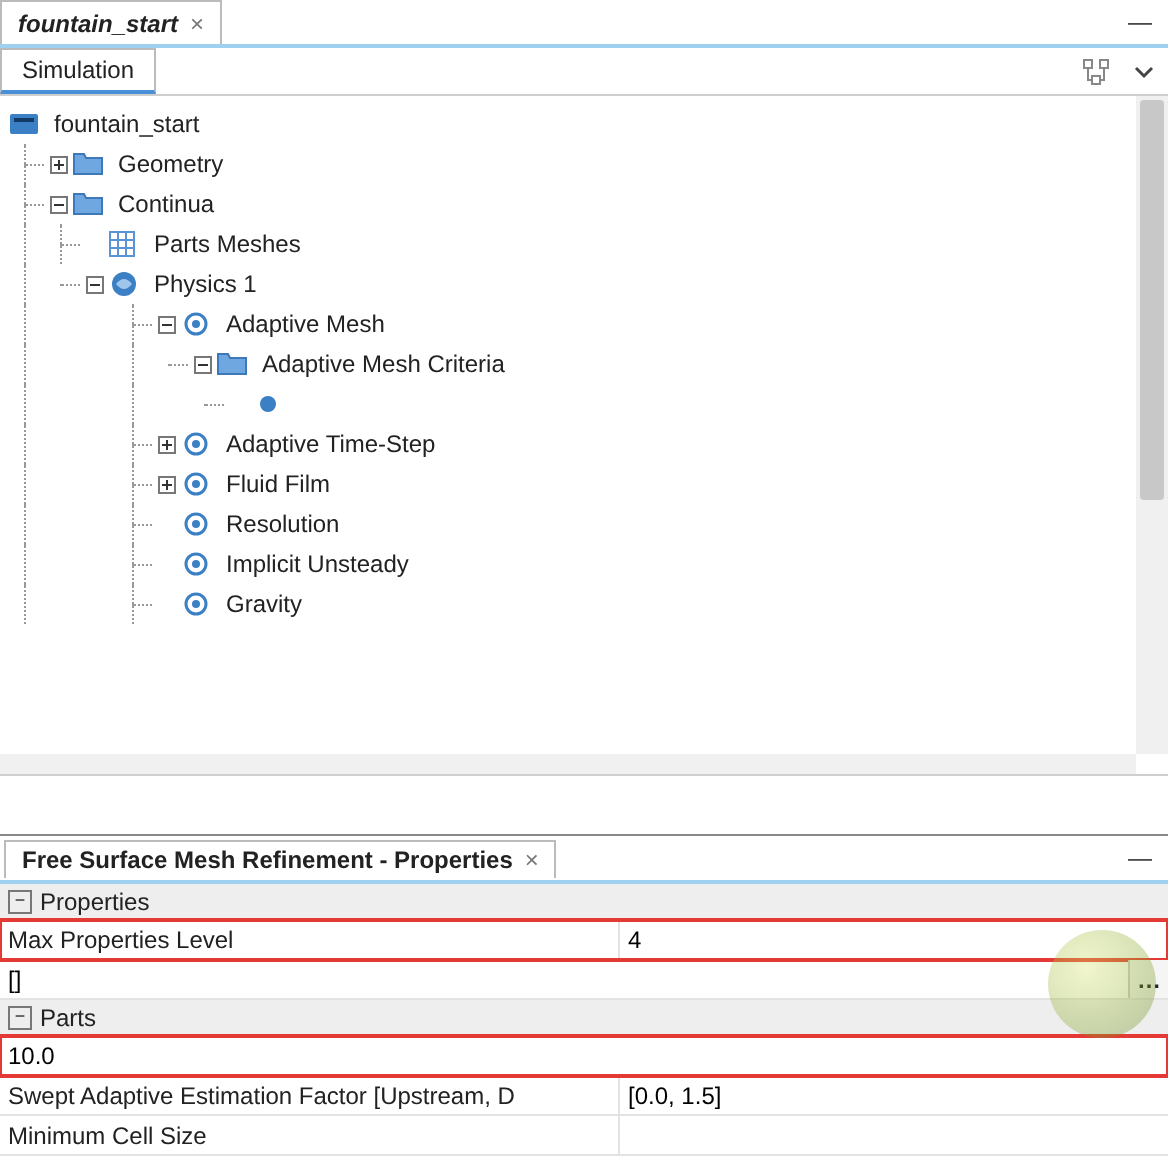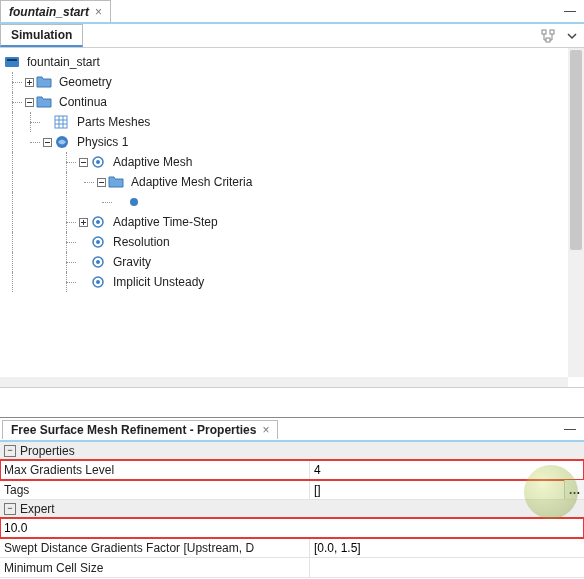--- a/index.html
+++ b/index.html
@@ -18,21 +18,21 @@
   .tab {
     background: #fff; border: 1px solid #bbb; border-bottom: none;
     padding: 2px 8px; display: flex; align-items: center; gap: 6px;
     font-style: italic; font-weight: bold;
   }
   .tab .close { font-style: normal; font-weight: normal; color: #777; cursor: pointer; }
   .tab-bar .spacer { flex: 1; }
   .tab-bar .min-btn { width: 28px; display: flex; align-items: center; justify-content: center; color: #333; cursor: pointer; }
 
   
-  .sec-bar { display: flex; height: 24px; border-bottom: 1px solid #cfcfcf; align-items: stretch; font-weight: bold; }
+  .sec-bar { display: flex; height: 24px; border-bottom: 1px solid #cfcfcf; align-items: stretch; }
   .sec-tab {
     border: 1px solid #bbb; border-bottom: none; padding: 2px 10px;
     display: flex; align-items: center;
   }
   .sec-tab.active { border-bottom: 2px solid #4a90d9; background: #fff; }
   .sec-bar .spacer { flex: 1; }
   .icon-btn { width: 24px; display: flex; align-items: center; justify-content: center; cursor: pointer; color: #888; }
 
   
   .tree-wrap { position: relative; height: 340px; border-bottom: 1px solid #cfcfcf; }
@@ -307,20 +307,44 @@
       </span>
       <span class="icon">
         <svg width="14" height="14">
             <circle cx="7" cy="7" r="5" fill="none" stroke="#3b7fc4" stroke-width="1.5"></circle>
             <circle cx="7" cy="7" r="2" fill="#3b7fc4"></circle>
           </svg>
       </span>
       <span class="label">Adaptive Time-Step</span>
     </div>
 
+    <div class="tree-row">
+      <span class="indent">
+          <span class="dotted-v" style="left:8px"></span>
+        </span>
+      <span class="indent"></span>
+        <span class="indent"></span>
+      <span class="indent">
+          <span class="dotted-v" style="left:8px"></span>
+          <span class="dotted-h" style="left:8px"></span>
+        </span>
+      <span class="expander">
+        <svg width="9" height="9">
+            <rect x="0.5" y="0.5" width="8" height="8" fill="#fff" stroke="#777"></rect>
+            <path d="M2 4.5 H7 M4.5 2 V7" stroke="#333"></path>
+          </svg>
+      </span>
+      <span class="icon">
+        <svg width="14" height="14">
+            <circle cx="7" cy="7" r="5" fill="none" stroke="#3b7fc4" stroke-width="1.5"></circle>
+            <circle cx="7" cy="7" r="2" fill="#3b7fc4"></circle>
+          </svg>
+      </span>
+      <span class="label">Fluid Film</span>
+    </div>
 
     <div class="tree-row">
       <span class="indent">
           <span class="dotted-v" style="left:8px"></span>
         </span>
       <span class="indent"></span>
         <span class="indent"></span>
       <span class="indent">
           <span class="dotted-v" style="left:8px"></span>
           <span class="dotted-h" style="left:8px"></span>
@@ -345,41 +369,41 @@
           <span class="dotted-v" style="left:8px"></span>
           <span class="dotted-h" style="left:8px"></span>
         </span>
       <span class="expander" style="visibility:hidden"></span>
       <span class="icon">
         <svg width="14" height="14">
             <circle cx="7" cy="7" r="5" fill="none" stroke="#3b7fc4" stroke-width="1.5"></circle>
             <circle cx="7" cy="7" r="2" fill="#3b7fc4"></circle>
           </svg>
       </span>
+      <span class="label">Implicit Unsteady</span>
+    </div>
+
+    <div class="tree-row">
+      <span class="indent">
+          <span class="dotted-v" style="left:8px"></span>
+        </span>
+      <span class="indent"></span>
+        <span class="indent"></span>
+      <span class="indent">
+          <span class="dotted-v" style="left:8px"></span>
+          <span class="dotted-h" style="left:8px"></span>
+        </span>
+      <span class="expander" style="visibility:hidden"></span>
+      <span class="icon">
+        <svg width="14" height="14">
+            <circle cx="7" cy="7" r="5" fill="none" stroke="#3b7fc4" stroke-width="1.5"></circle>
+            <circle cx="7" cy="7" r="2" fill="#3b7fc4"></circle>
+          </svg>
+      </span>
       <span class="label">Gravity</span>
-    </div>
-
-    <div class="tree-row">
-      <span class="indent">
-          <span class="dotted-v" style="left:8px"></span>
-        </span>
-      <span class="indent"></span>
-        <span class="indent"></span>
-      <span class="indent">
-          <span class="dotted-v" style="left:8px"></span>
-          <span class="dotted-h" style="left:8px"></span>
-        </span>
-      <span class="expander" style="visibility:hidden"></span>
-      <span class="icon">
-        <svg width="14" height="14">
-            <circle cx="7" cy="7" r="5" fill="none" stroke="#3b7fc4" stroke-width="1.5"></circle>
-            <circle cx="7" cy="7" r="2" fill="#3b7fc4"></circle>
-          </svg>
-      </span>
-      <span class="label">Implicit Unsteady</span>
     </div>
 
   </div>
   <div class="vscroll">
       <div class="thumb"></div>
     </div>
   <div class="hscroll"></div>
 </div>
 
 <div class="split-gap"></div>
@@ -396,48 +420,47 @@
 </div>
 
 <div class="prop-body">
 
   <div class="cat-row">
     <span class="cat-toggle">−</span>
     <span>Properties</span>
   </div>
 
   <div class="prop-row red-box">
-    <div class="prop-name">Max Gradients Level</div>
+    <div class="prop-name">Max Properties Level</div>
     <div class="prop-val">
       <input type="text" value="4" style="">
     </div>
   </div>
 
 
   <div class="prop-row">
-    <div class="prop-name">Tags</div>
     <div class="prop-val">
       <input type="text" value="[]" style="">
       <span class="ellip-btn">…</span>
     </div>
   </div>
 
   <div class="cat-row">
     <span class="cat-toggle">−</span>
-    <span>Expert</span>
+    <span>Parts</span>
   </div>
 
   <div class="prop-row red-box">
     <div class="prop-val">
       <input type="text" value="10.0" style="">
     </div>
   </div>
 
   <div class="prop-row">
-    <div class="prop-name">Swept Distance Gradients Factor [Upstream, D</div>
+    <div class="prop-name">Swept Adaptive Estimation Factor [Upstream, D</div>
     <div class="prop-val">
       <input type="text" value="[0.0, 1.5]" style="">
     </div>
   </div>
 
   <div class="prop-row">
     <div class="prop-name">Minimum Cell Size</div>
     <div class="prop-val">
       
     </div>

